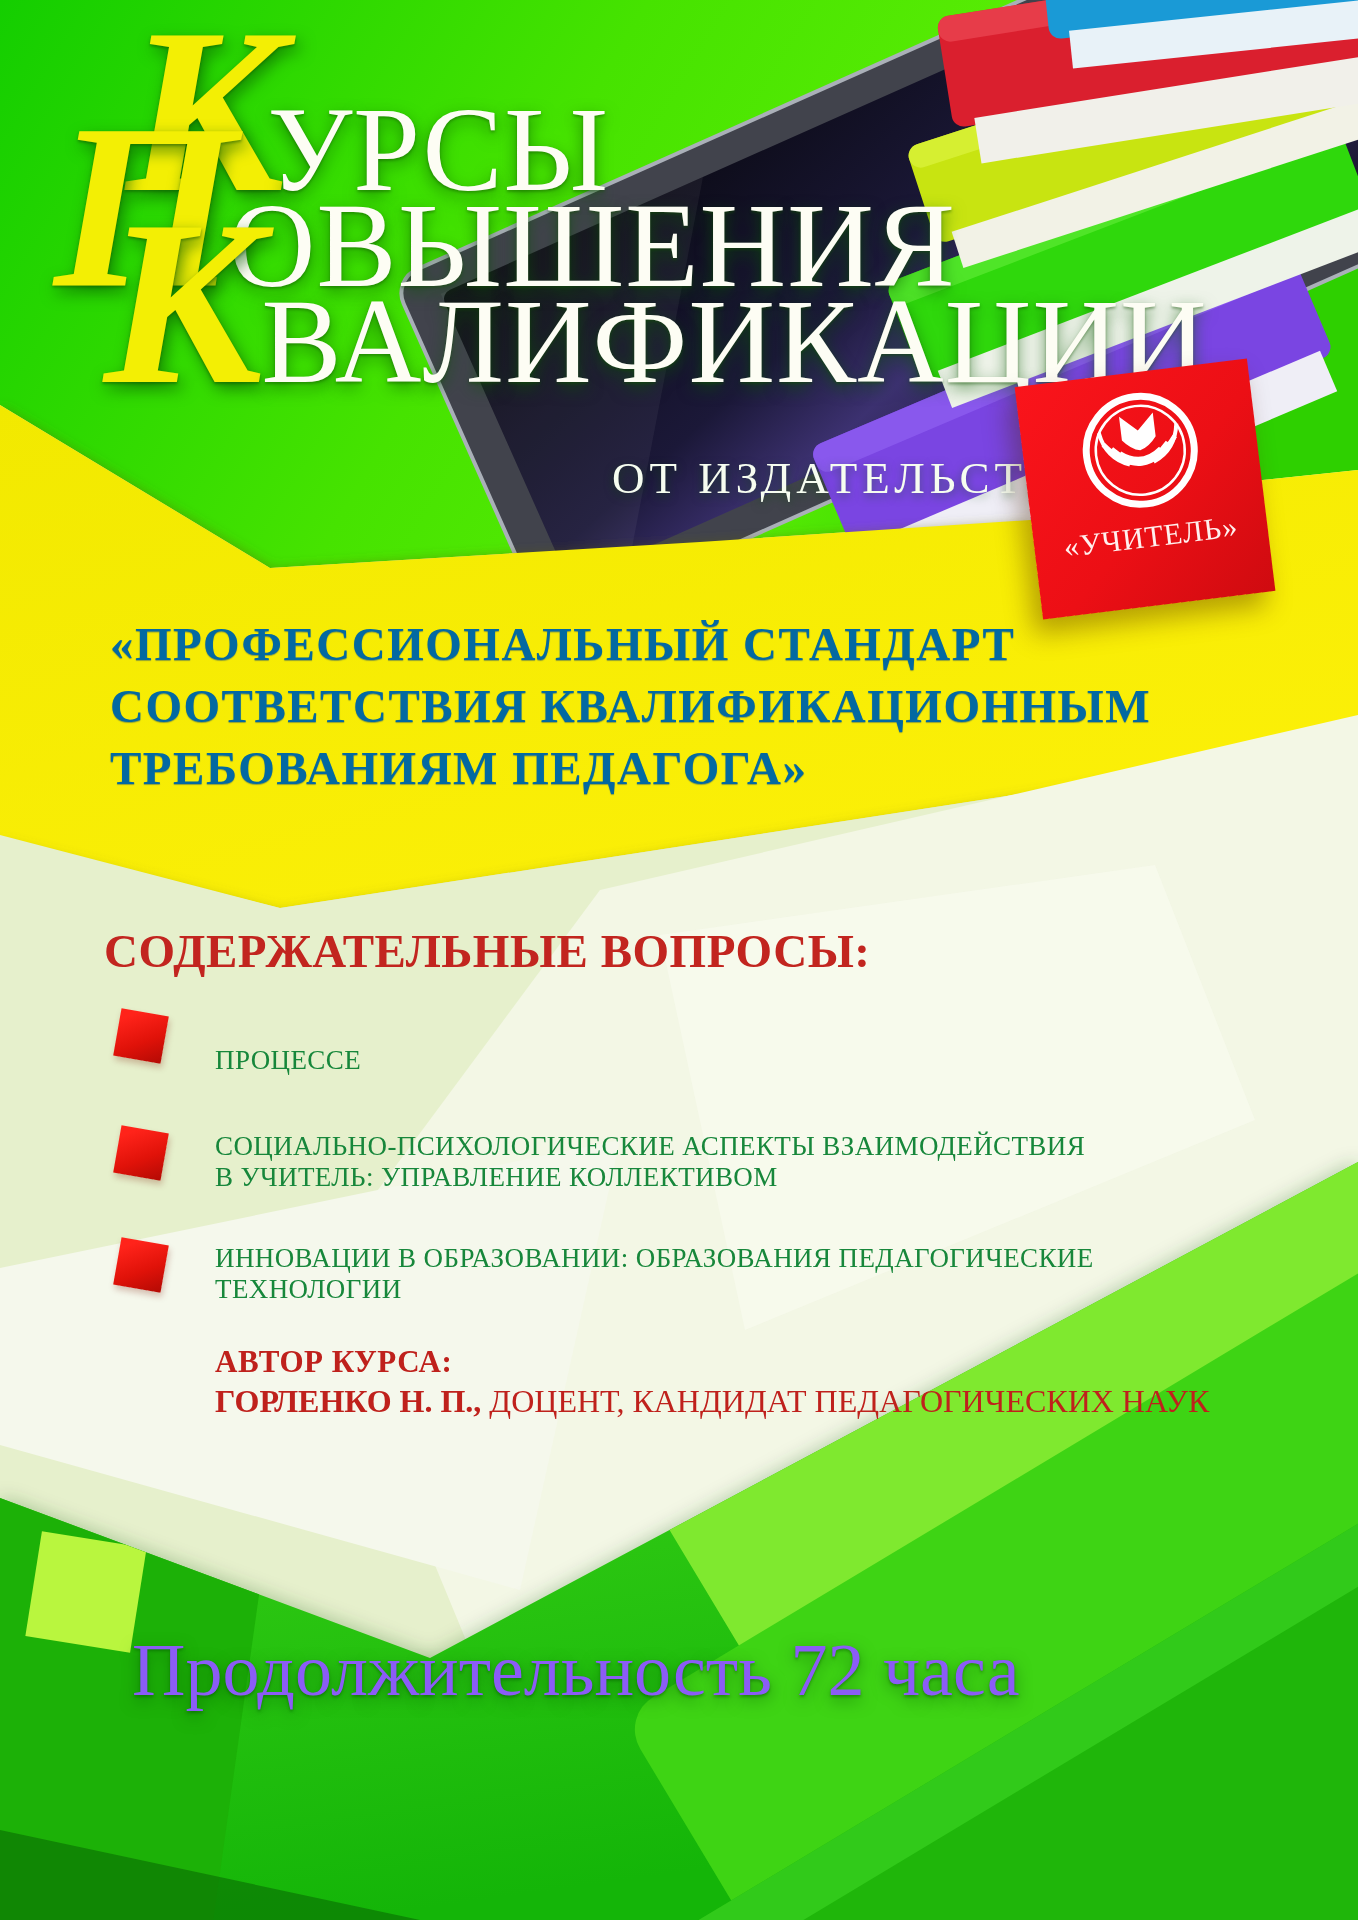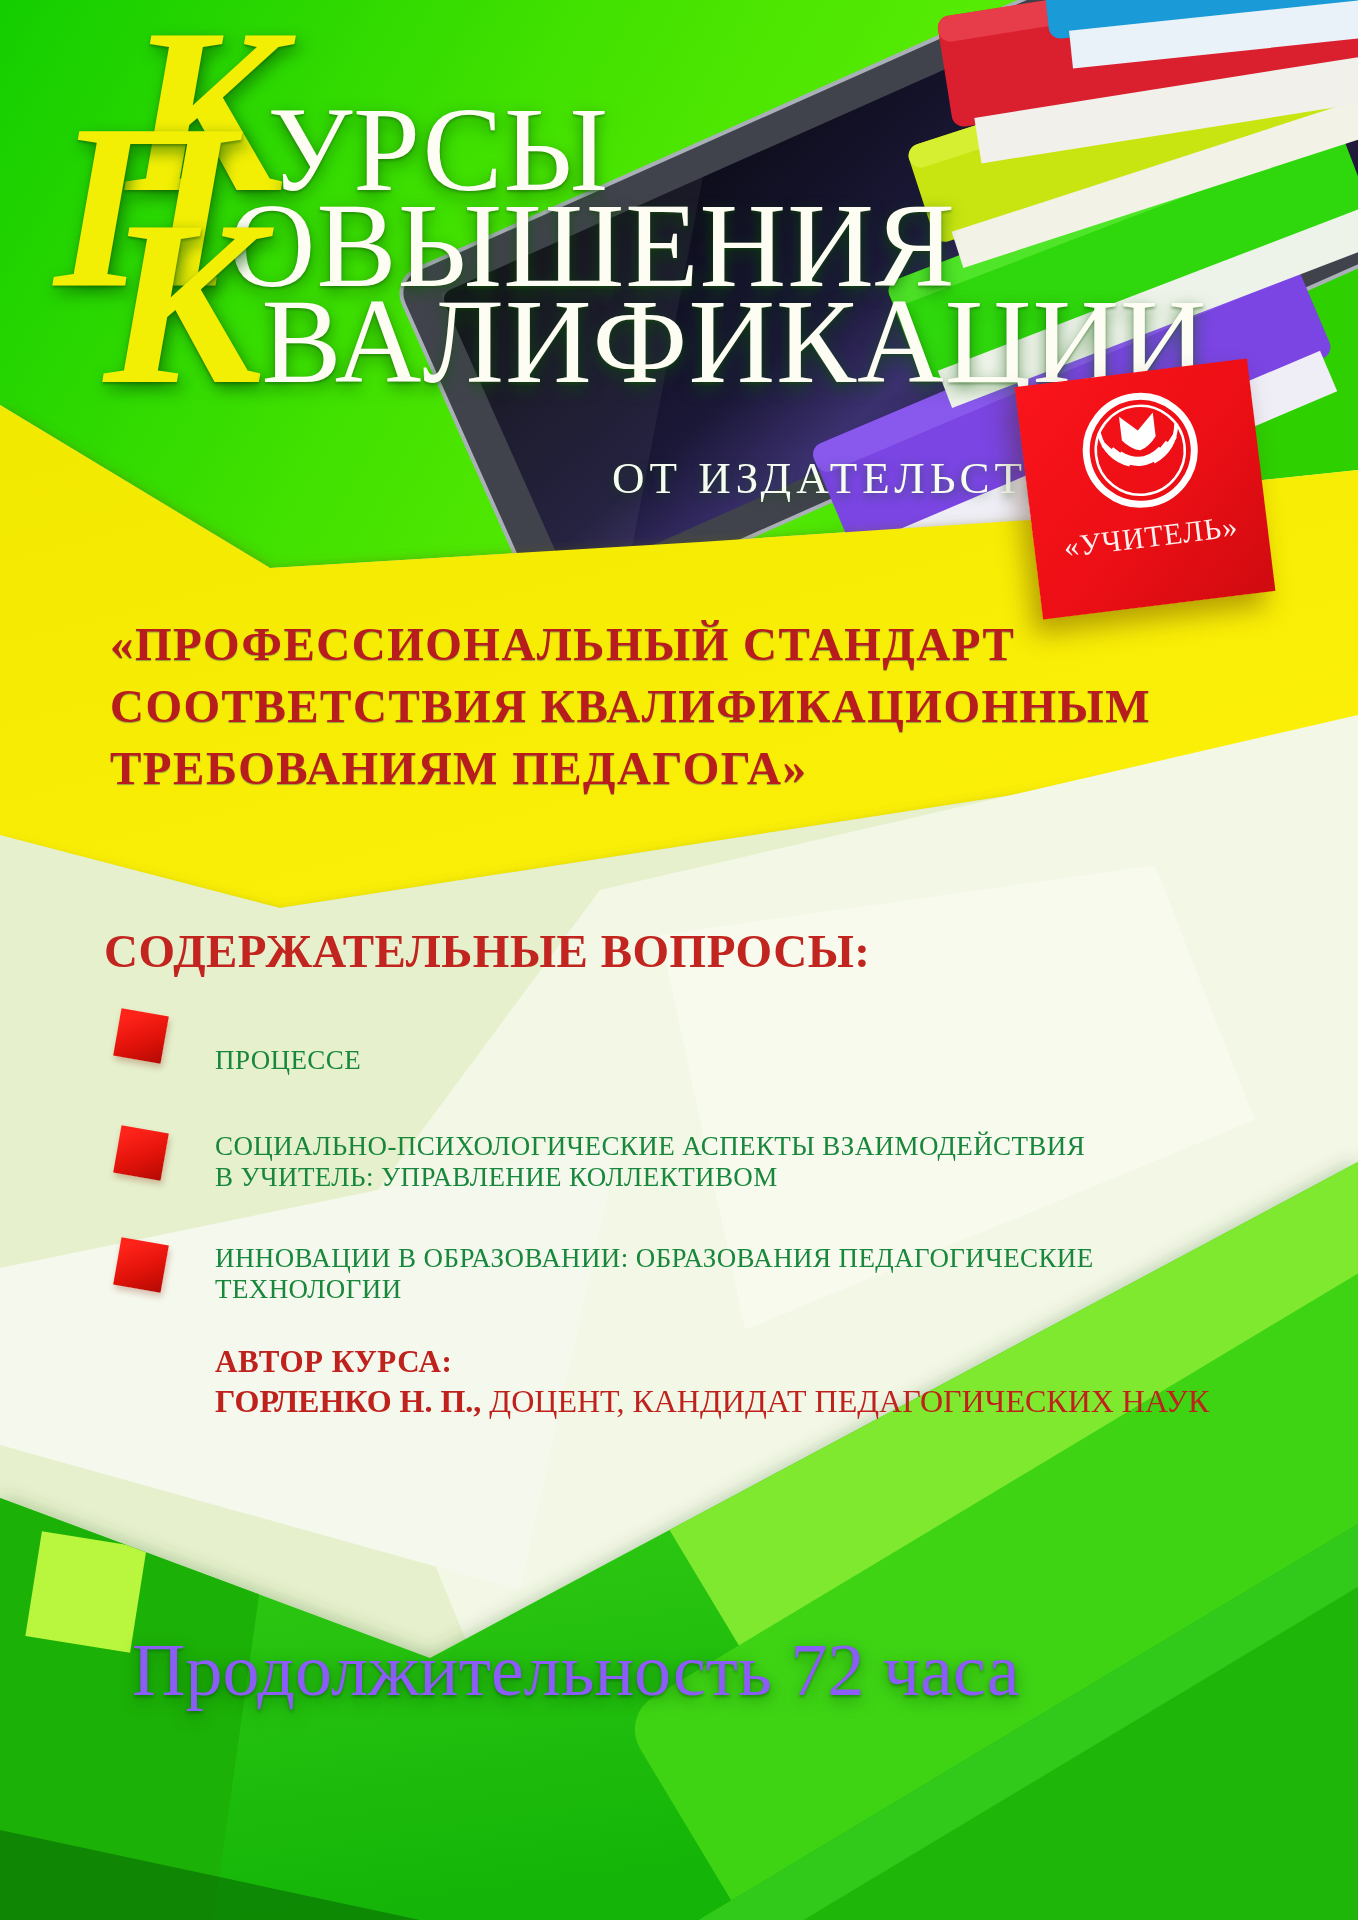--- a/index.html
+++ b/index.html
@@ -43,21 +43,21 @@
   #logo svg{position:absolute;left:57px;top:18px;}
   #logo-label{
     position:absolute;left:0;right:0;top:148px;text-align:center;
     color:#fff0ee;font-size:30px;letter-spacing:1px;white-space:nowrap;
   }
 
   
   #course-title{
     top:613px;left:110px;z-index:2;
     font-size:47px;font-weight:700;line-height:62px;letter-spacing:1.5px;
-    color:#b91c1c;text-shadow:0 1px 1px rgba(20,70,120,.45);white-space:nowrap;
+    color:#0369a1;text-shadow:0 1px 1px rgba(20,70,120,.45);white-space:nowrap;
   }
 
   
   #section-heading{
     top:924px;left:104px;z-index:2;font-size:47px;font-weight:700;
     letter-spacing:.5px;color:#c2251f;white-space:nowrap;
   }
   .bullet-marker{
     position:absolute;left:117px;width:48px;height:48px;z-index:2;
     transform:rotate(10deg);

